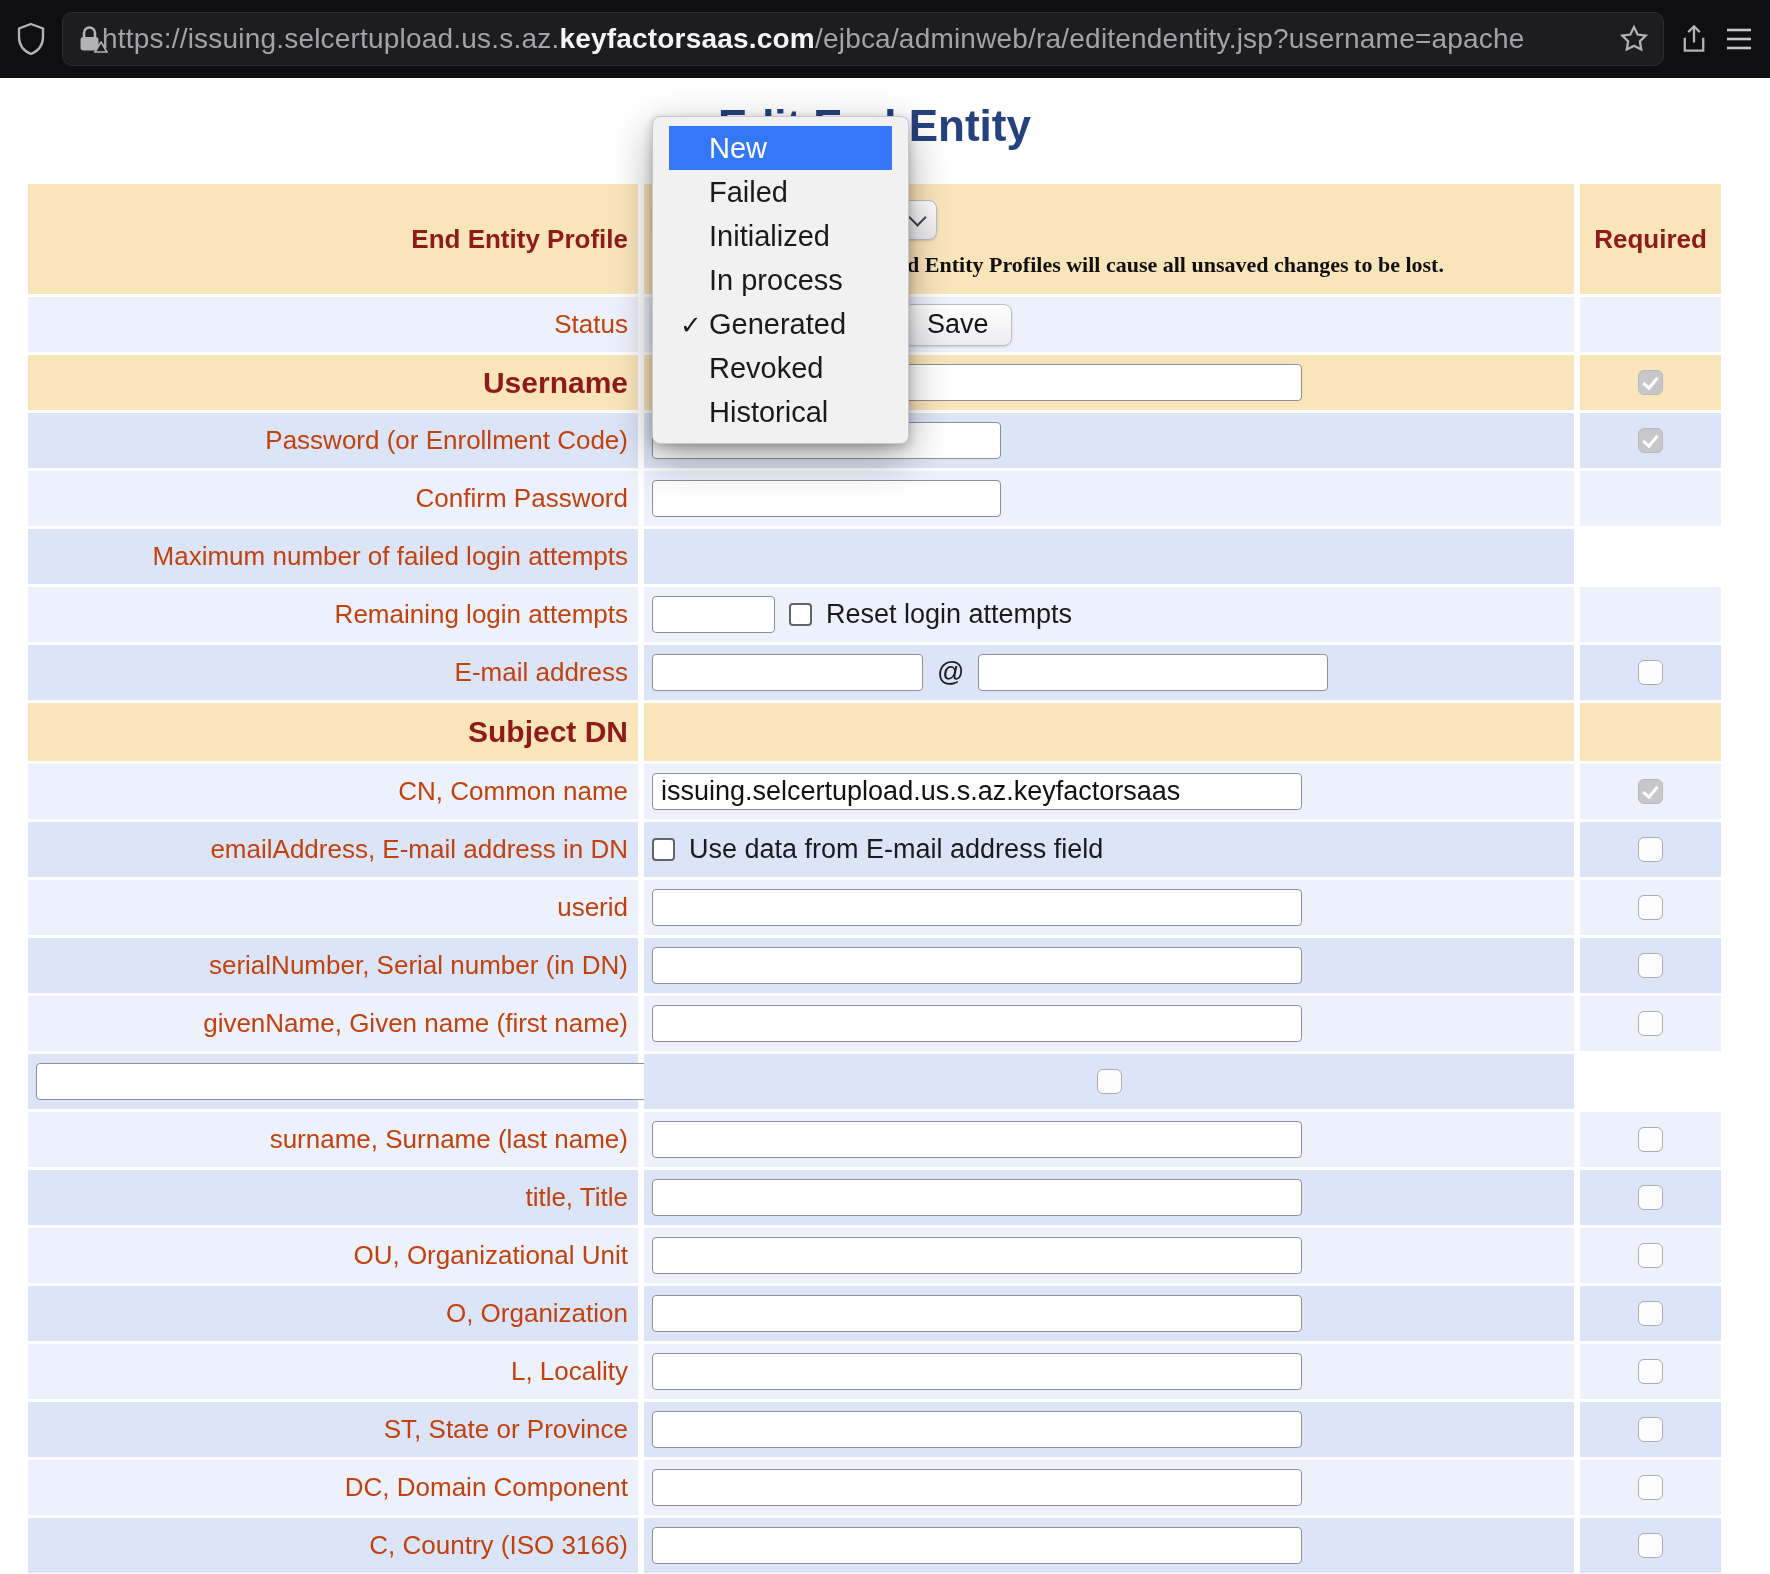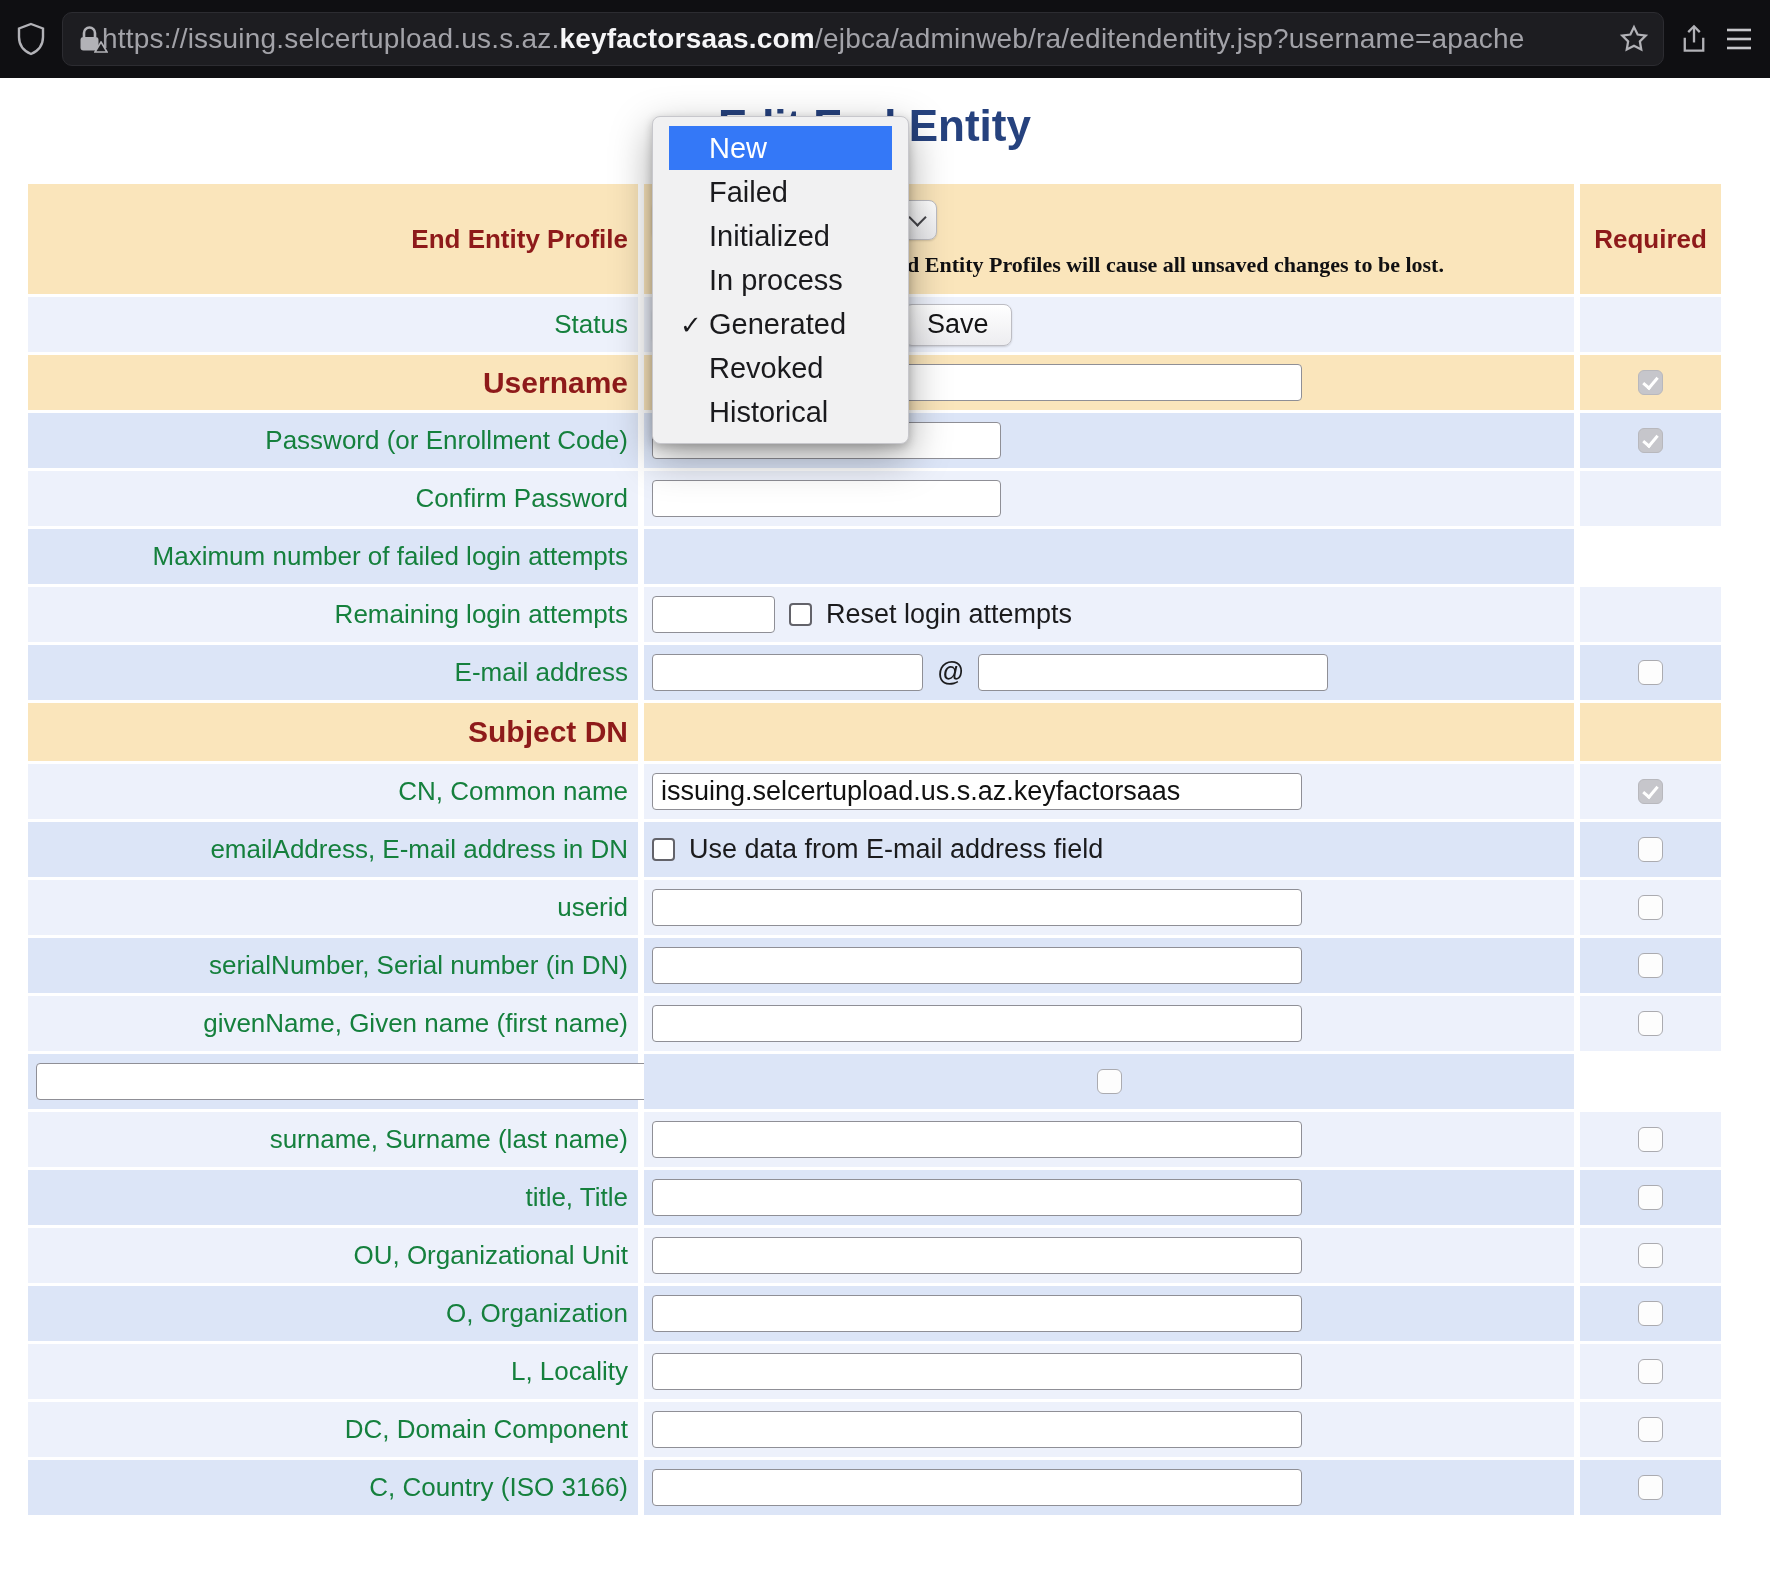--- a/index.html
+++ b/index.html
@@ -22,21 +22,21 @@
     font-size:44px;font-weight:bold;color:#26427e;}
   .table{margin:28px 0 0 28px;width:1693px;}
   .row{display:grid;grid-template-columns:610px 930px 141px;column-gap:6px;margin-bottom:3px;height:55px;}
   .row-tall{height:110px;font-weight:bold;}
   .row-section{height:58px;}
   .cell{height:100%;box-sizing:border-box;}
   .tan  .cell{background:#fae5bb;}
   .dark .cell{background:#dce5f7;}
   .light .cell{background:#edf1fb;}
   .label-cell{display:flex;align-items:center;justify-content:flex-end;padding-right:10px;
-    font-size:26px;color:#15803d;text-align:right;}
+    font-size:26px;color:#c2410c;text-align:right;}
   .section-label{font-weight:bold;color:#8e1a1a;font-size:30px;}
   .maroon-label{color:#8e1a1a;}
   .content-cell{display:flex;align-items:center;padding-left:8px;gap:14px;font-size:27px;color:#1b1b1d;}
   .eep-cell{flex-direction:column;align-items:flex-start;justify-content:flex-start;padding-top:16px;gap:12px;}
   .eep-warning{font-family:"Liberation Serif",serif;font-size:22px;color:#101012;margin-left:131px;white-space:nowrap;}
   .req-cell{display:flex;align-items:center;justify-content:center;}
   .req-header{color:#8e1a1a;font-size:26px;}
   
   .ti{height:37px;border:1.5px solid #8f8f96;border-radius:4px;background:#fff;
     font-family:"Liberation Sans",sans-serif;font-size:27px;padding:0 8px;box-sizing:border-box;color:#111;flex:none;}
@@ -284,20 +284,29 @@
       </div>
       <div class="row light">
         <div class="cell label-cell">L, Locality</div>
         <div class="cell content-cell">
           <input class="ti w650" type="text" style="">
         </div>
         <div class="cell req-cell">
           <span class="cb unchecked"></span>
         </div>
       </div>
+      <div class="row dark">
+        <div class="cell label-cell">ST, State or Province</div>
+        <div class="cell content-cell">
+          <input class="ti w650" type="text" style="">
+        </div>
+        <div class="cell req-cell">
+          <span class="cb unchecked"></span>
+        </div>
+      </div>
       <div class="row light">
         <div class="cell label-cell">DC, Domain Component</div>
         <div class="cell content-cell">
           <input class="ti w650" type="text" style="">
         </div>
         <div class="cell req-cell">
           <span class="cb unchecked"></span>
         </div>
       </div>
       <div class="row dark">

